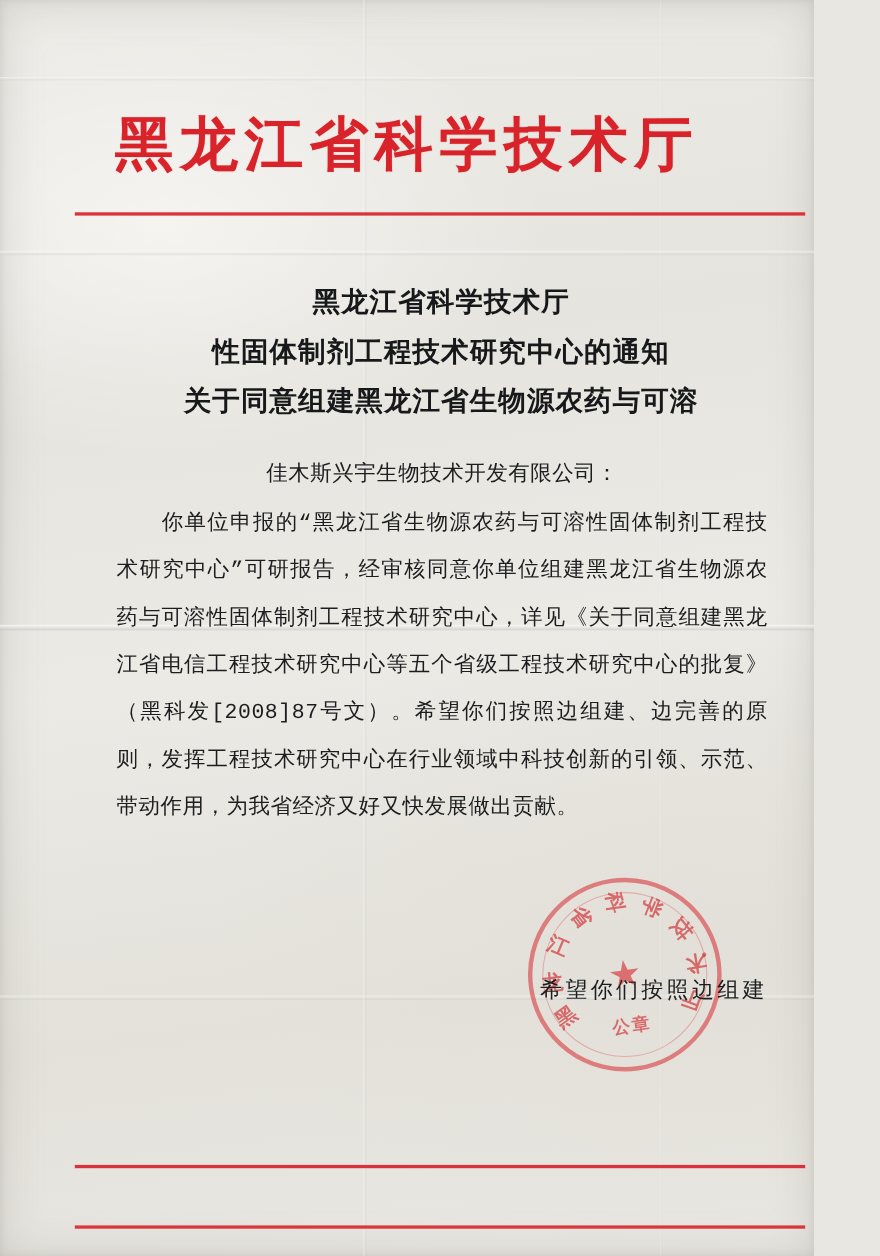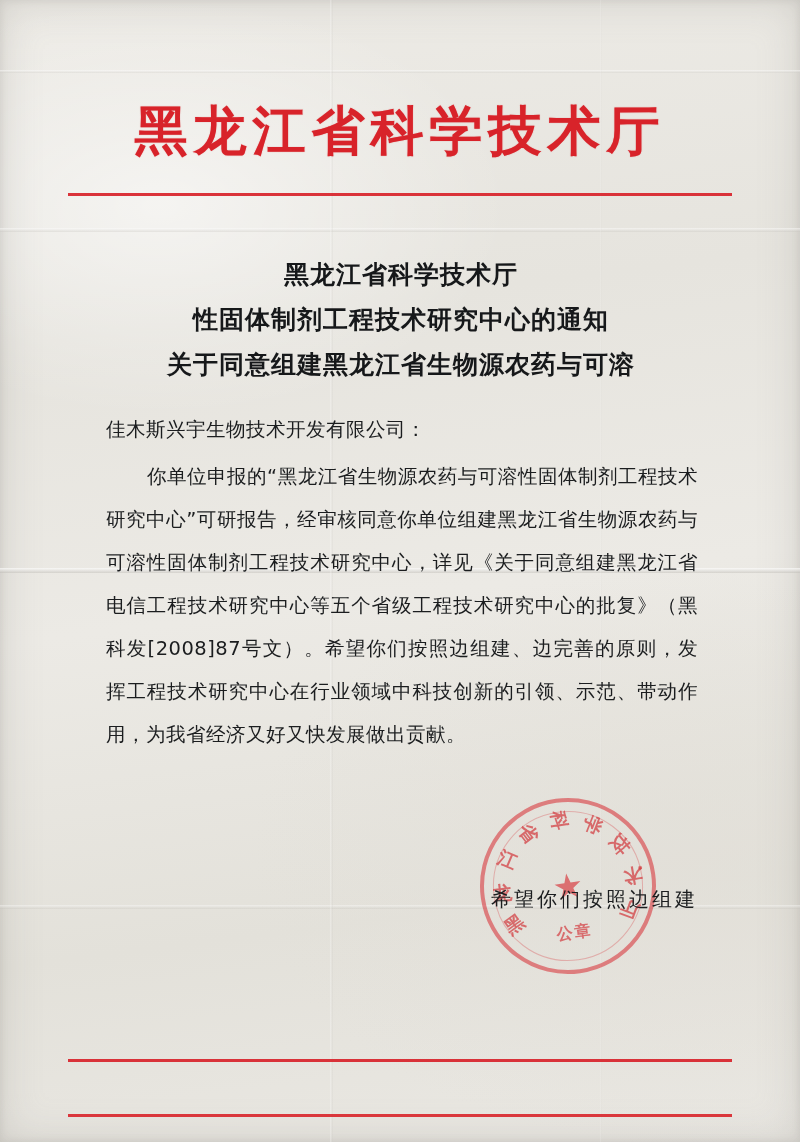--- a/index.html
+++ b/index.html
@@ -8,21 +8,21 @@
   }
   body {
     width: 800px;
     height: 1142px;
     background: #e9e7e2;
     font-family: "Liberation Sans", sans-serif;
     overflow: hidden;
   }
   .page {
     position: relative;
-    width: 800px;
+    width: 740px;
     height: 1142px;
     background:
       radial-gradient(ellipse 500px 300px at 20% 18%, rgba(255,255,255,0.55), rgba(255,255,255,0) 70%),
       radial-gradient(ellipse 600px 400px at 85% 75%, rgba(226,223,216,0.7), rgba(255,255,255,0) 72%),
       linear-gradient(173deg, #edebe6 0%, #e6e4de 28%, #eceae5 52%, #e3e1da 78%, #eae8e3 100%);
     box-sizing: border-box;
   }
   
   .crease {
     position: absolute;
@@ -119,26 +119,28 @@
     left: 106px;
     width: 592px;
     font-family: "DejaVu Sans", "Liberation Sans", sans-serif;
     font-size: 19.5px;
     line-height: 43px;
     color: #1b1d1f;
     letter-spacing: 0.5px;
   }
   .addressee {
     margin: 0 0 4px 0;
+    text-align: center;
   }
   .para {
     margin: 0;
     text-indent: 41px;
     text-align: justify;
     text-justify: inter-character;
+    font-family: Liberation Mono, monospace;
   }
 
   
   .date-line {
     position: absolute;
     top: 886px;
     left: 106px;
     width: 592px;
     text-align: right;
     padding-right: 10px;

